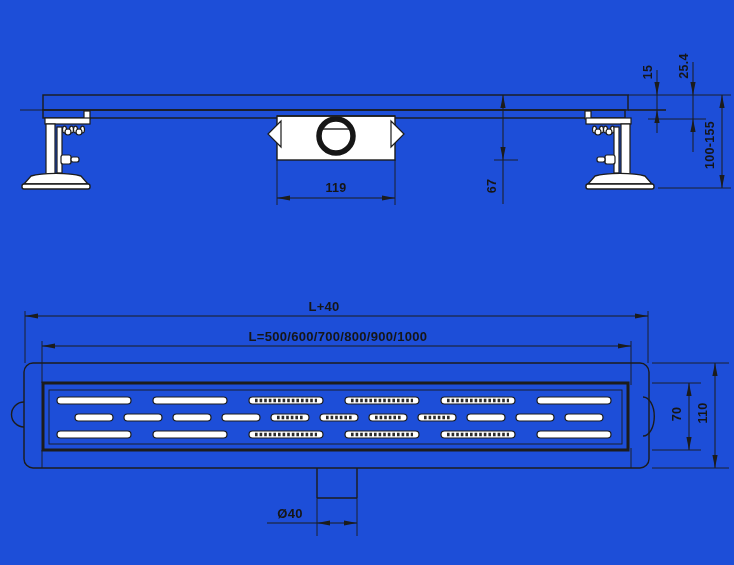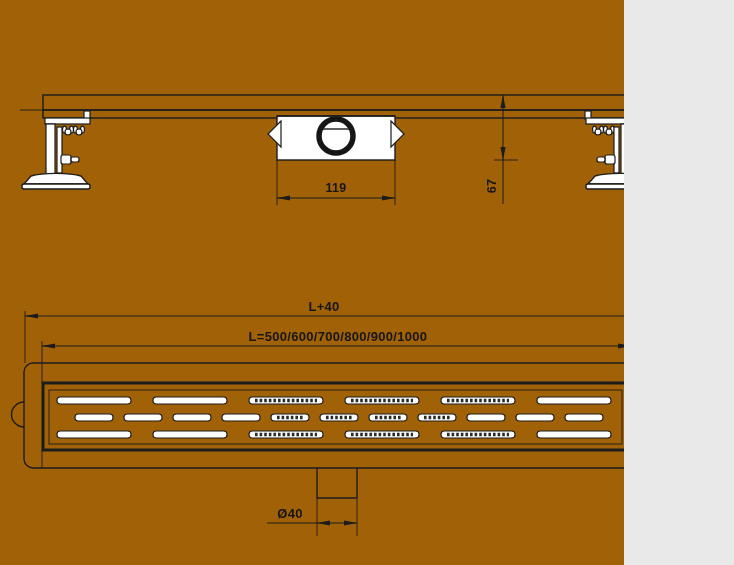--- a/index.html
+++ b/index.html
@@ -1,16 +1,16 @@
 <!DOCTYPE html>
 <html><head>
 <meta charset="utf-8">
 <style>
   html,body{margin:0;padding:0;background:#e9e9e9;}
-  #canvas{position:relative;width:624px;height:565px;background:#a16207;overflow:hidden;
+  #canvas{position:relative;width:734px;height:565px;background:#1d4ed8;overflow:hidden;
           font-family:"Liberation Sans", sans-serif;}
   svg{display:block;}
   .ln   {stroke:#1c1c1c;stroke-width:1.4;fill:none;}
   .lnf  {stroke:#1c1c1c;stroke-width:1.4;fill:#ffffff;}
   .thin {stroke:#1c1c1c;stroke-width:0.9;fill:none;}
   .dim  {stroke:#1c1c1c;stroke-width:1;fill:none;}
   .thick{stroke:#1c1c1c;stroke-width:3;fill:none;}
   .ring {stroke:#161616;stroke-width:5.5;fill:#ffffff;}
   .part {stroke:#1c1c1c;stroke-width:1.2;fill:#ffffff;}
   text{fill:#161616;font-family:"Liberation Sans", sans-serif;font-size:12.5px;font-weight:bold;letter-spacing:.3px;}

